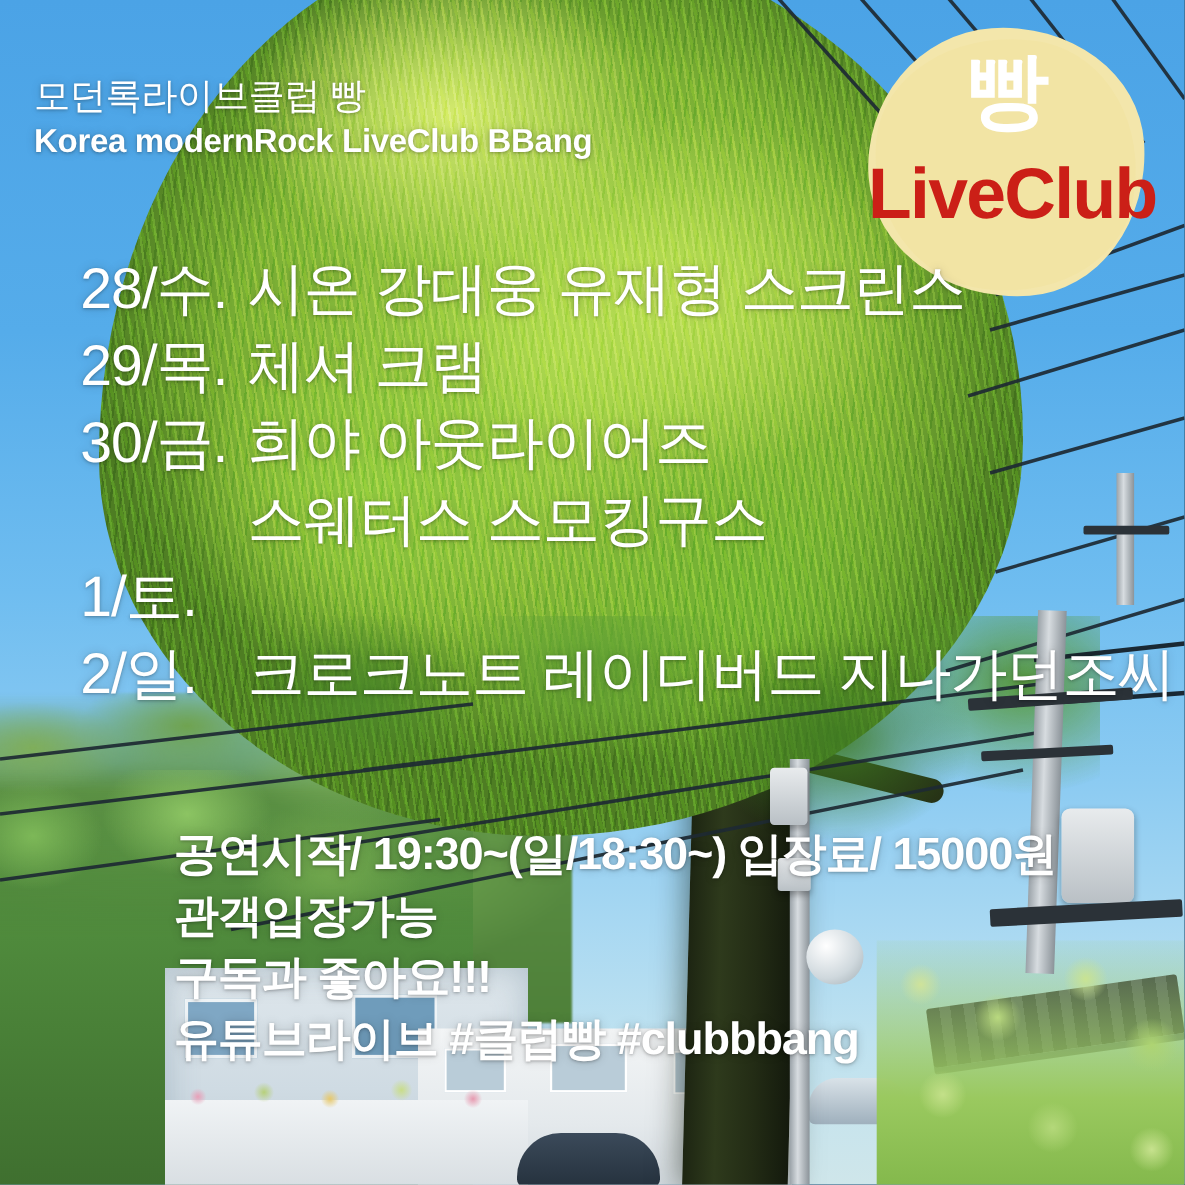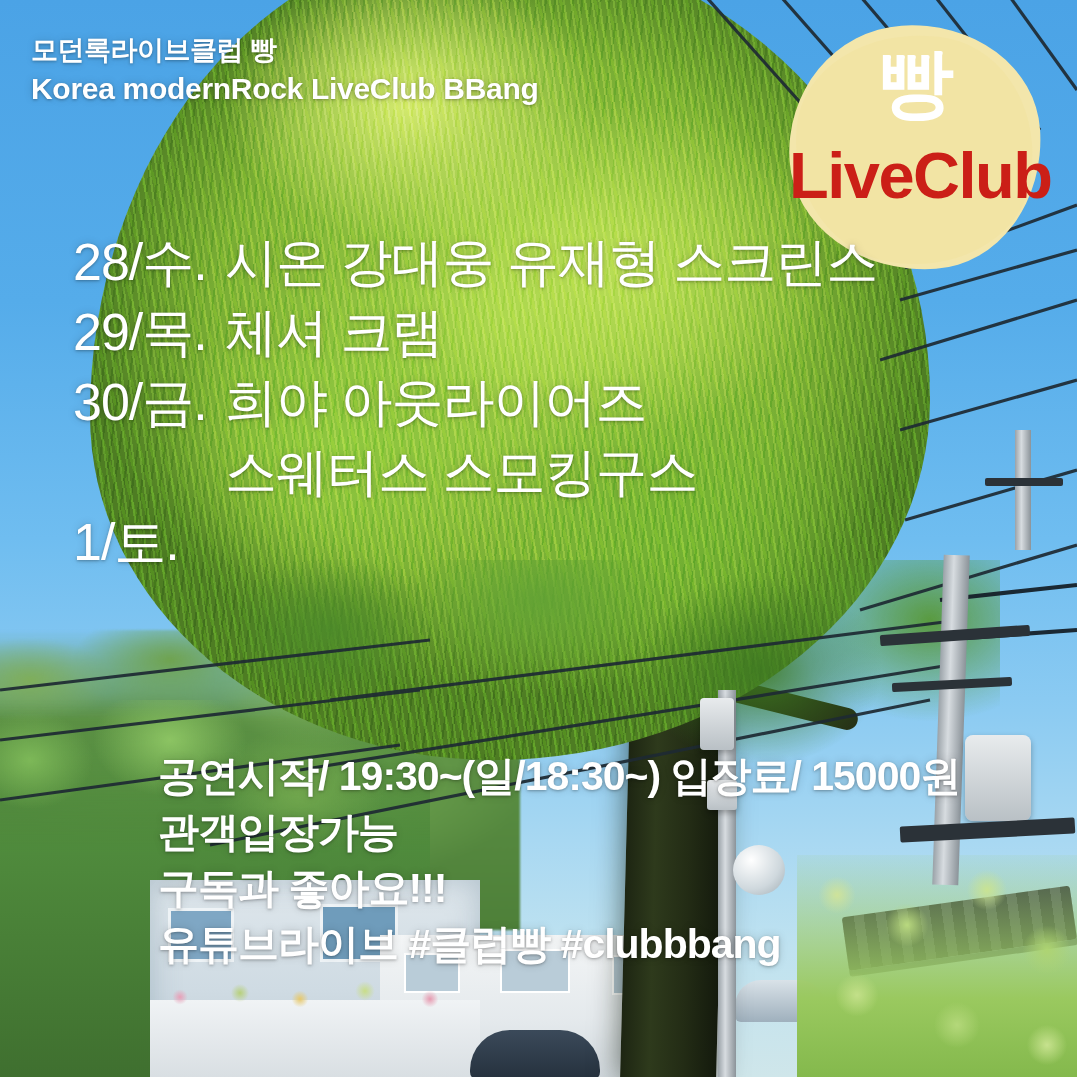--- a/index.html
+++ b/index.html
@@ -172,21 +172,21 @@
 
   
   .overlay{position:absolute;inset:0;}
   .txt{
     color:#fff;
     text-shadow:0 1px 3px rgba(0,0,0,.30), 0 0 10px rgba(0,0,0,.16);
     white-space:nowrap;
   }
 
   #head{position:absolute;left:31px;top:33px;}
-  #head .kr{font-size:27px;font-weight:700;letter-spacing:-.5px;line-height:1.32;}
+  #head .kr{font-size:33px;font-weight:400;letter-spacing:-.5px;line-height:1.32;margin-top:32px;}
   #head .en{font-size:30px;font-weight:700;letter-spacing:-.3px;line-height:1.32;}
 
   #badge{
     position:absolute;left:789px;top:25px;width:252px;height:245px;
   }
   #badge .blob{
     position:absolute;inset:0;
     background:#F3E6AB;
     border-radius:48% 52% 45% 55% / 52% 46% 54% 48%;
     transform:rotate(-4deg);
@@ -330,20 +330,24 @@
       </div>
       <div class="row cont">
         <div class="txt date"></div>
         <div class="txt acts">스웨터스 스모킹구스</div>
       </div>
 
       <div class="row">
         <div class="txt date">1/토.</div>
       </div>
 
+      <div class="row">
+        <div class="txt date">2/일.</div>
+        <div class="txt acts">크로크노트 레이디버드 지나가던조씨</div>
+      </div>
 
     </div>
 
     <div id="info">
       <div class="txt line n">공연시작/ 19:30~(일/18:30~) 입장료/ 15000원</div>
       <div class="txt line n">관객입장가능</div>
       <div class="txt line n">구독과 좋아요!!!</div>
       <div class="txt line n">유튜브라이브 #클럽빵 #clubbbang</div>
     </div>
 

